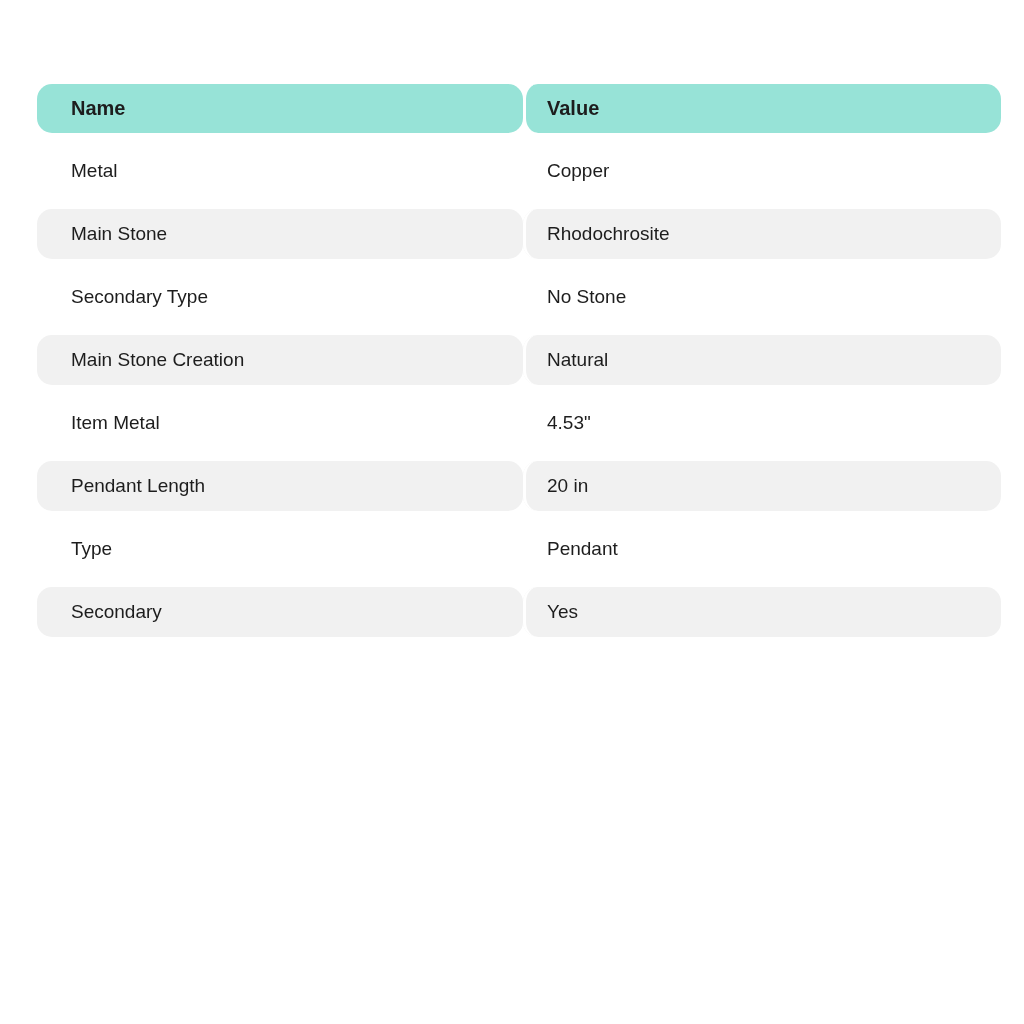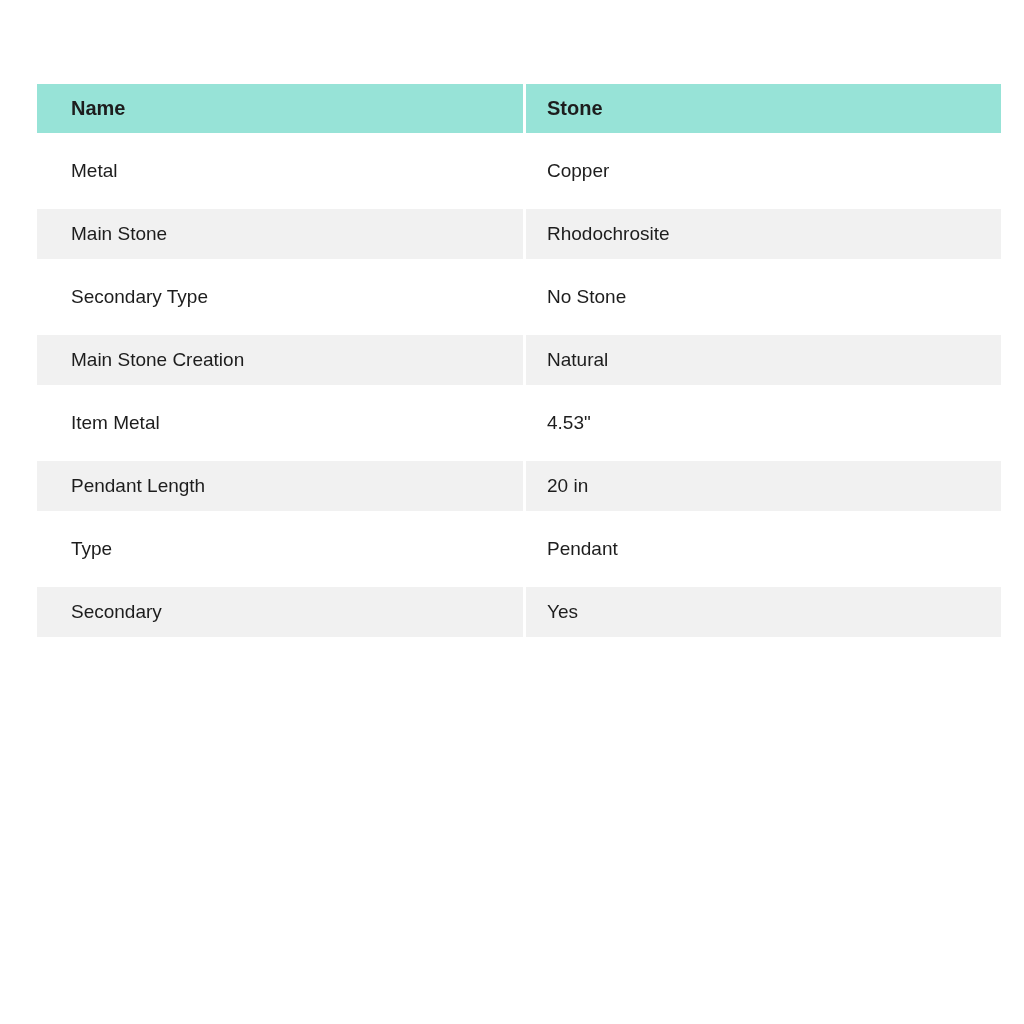--- a/index.html
+++ b/index.html
@@ -34,20 +34,21 @@
     font-size: 19px;
   }
   col.name-col  { width: 486px; }
   col.value-col { width: 478px; }
   th, td {
     padding: 0;
     vertical-align: middle;
     text-align: left;
     white-space: nowrap;
     overflow: hidden;
+    border-radius: 15px;
   }
   thead th {
     background: var(--header-bg);
     height: 49px;
     font-size: 20px;
     font-weight: 700;
   }
   tbody tr { height: 76px; background: transparent; }
   tbody tr:nth-child(even) { height: 50px; background: var(--stripe-bg); }
   th:first-child, td:first-child { padding-left: 34px; }
@@ -60,21 +61,21 @@
 <body>
 
 <table class="spec-table">
   <colgroup>
     <col class="name-col">
     <col class="value-col">
   </colgroup>
   <thead>
     <tr>
       <th>Name</th>
-      <th>Stone</th>
+      <th>Value</th>
     </tr>
   </thead>
   <tbody>
     <tr>
       <td>Metal</td>
       <td>Copper</td>
     </tr>
     <tr>
       <td>Main Stone</td>
       <td>Rhodochrosite</td>

